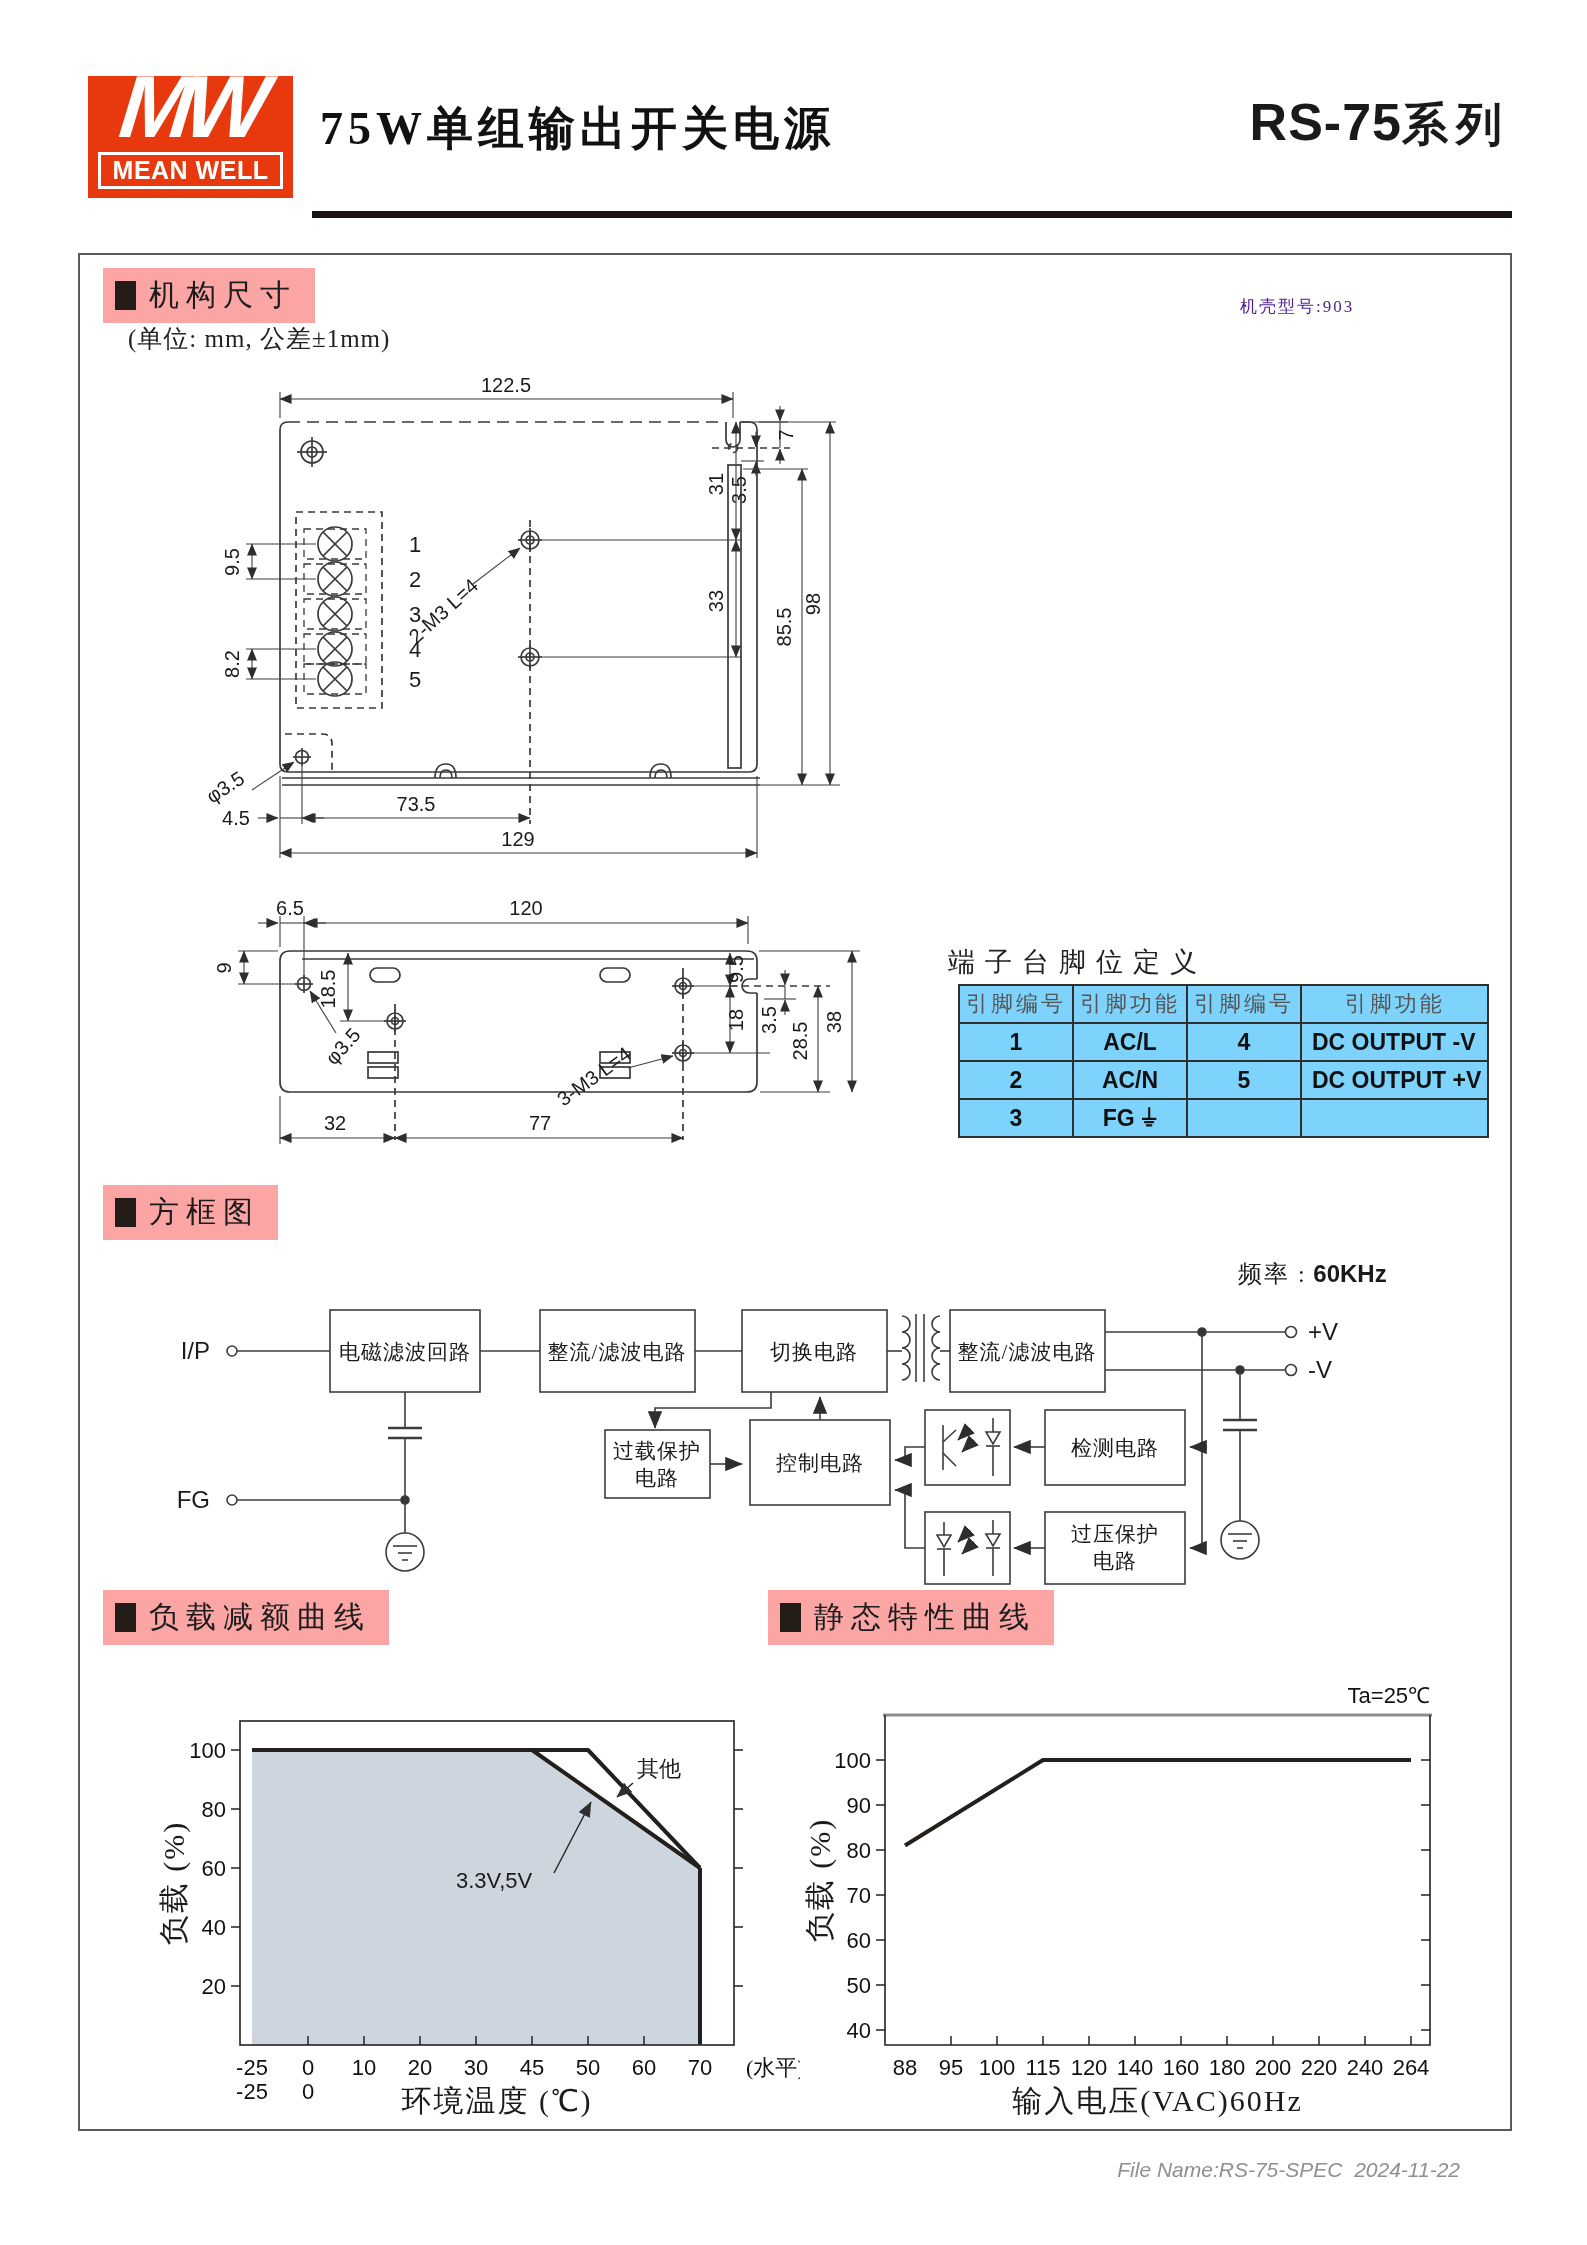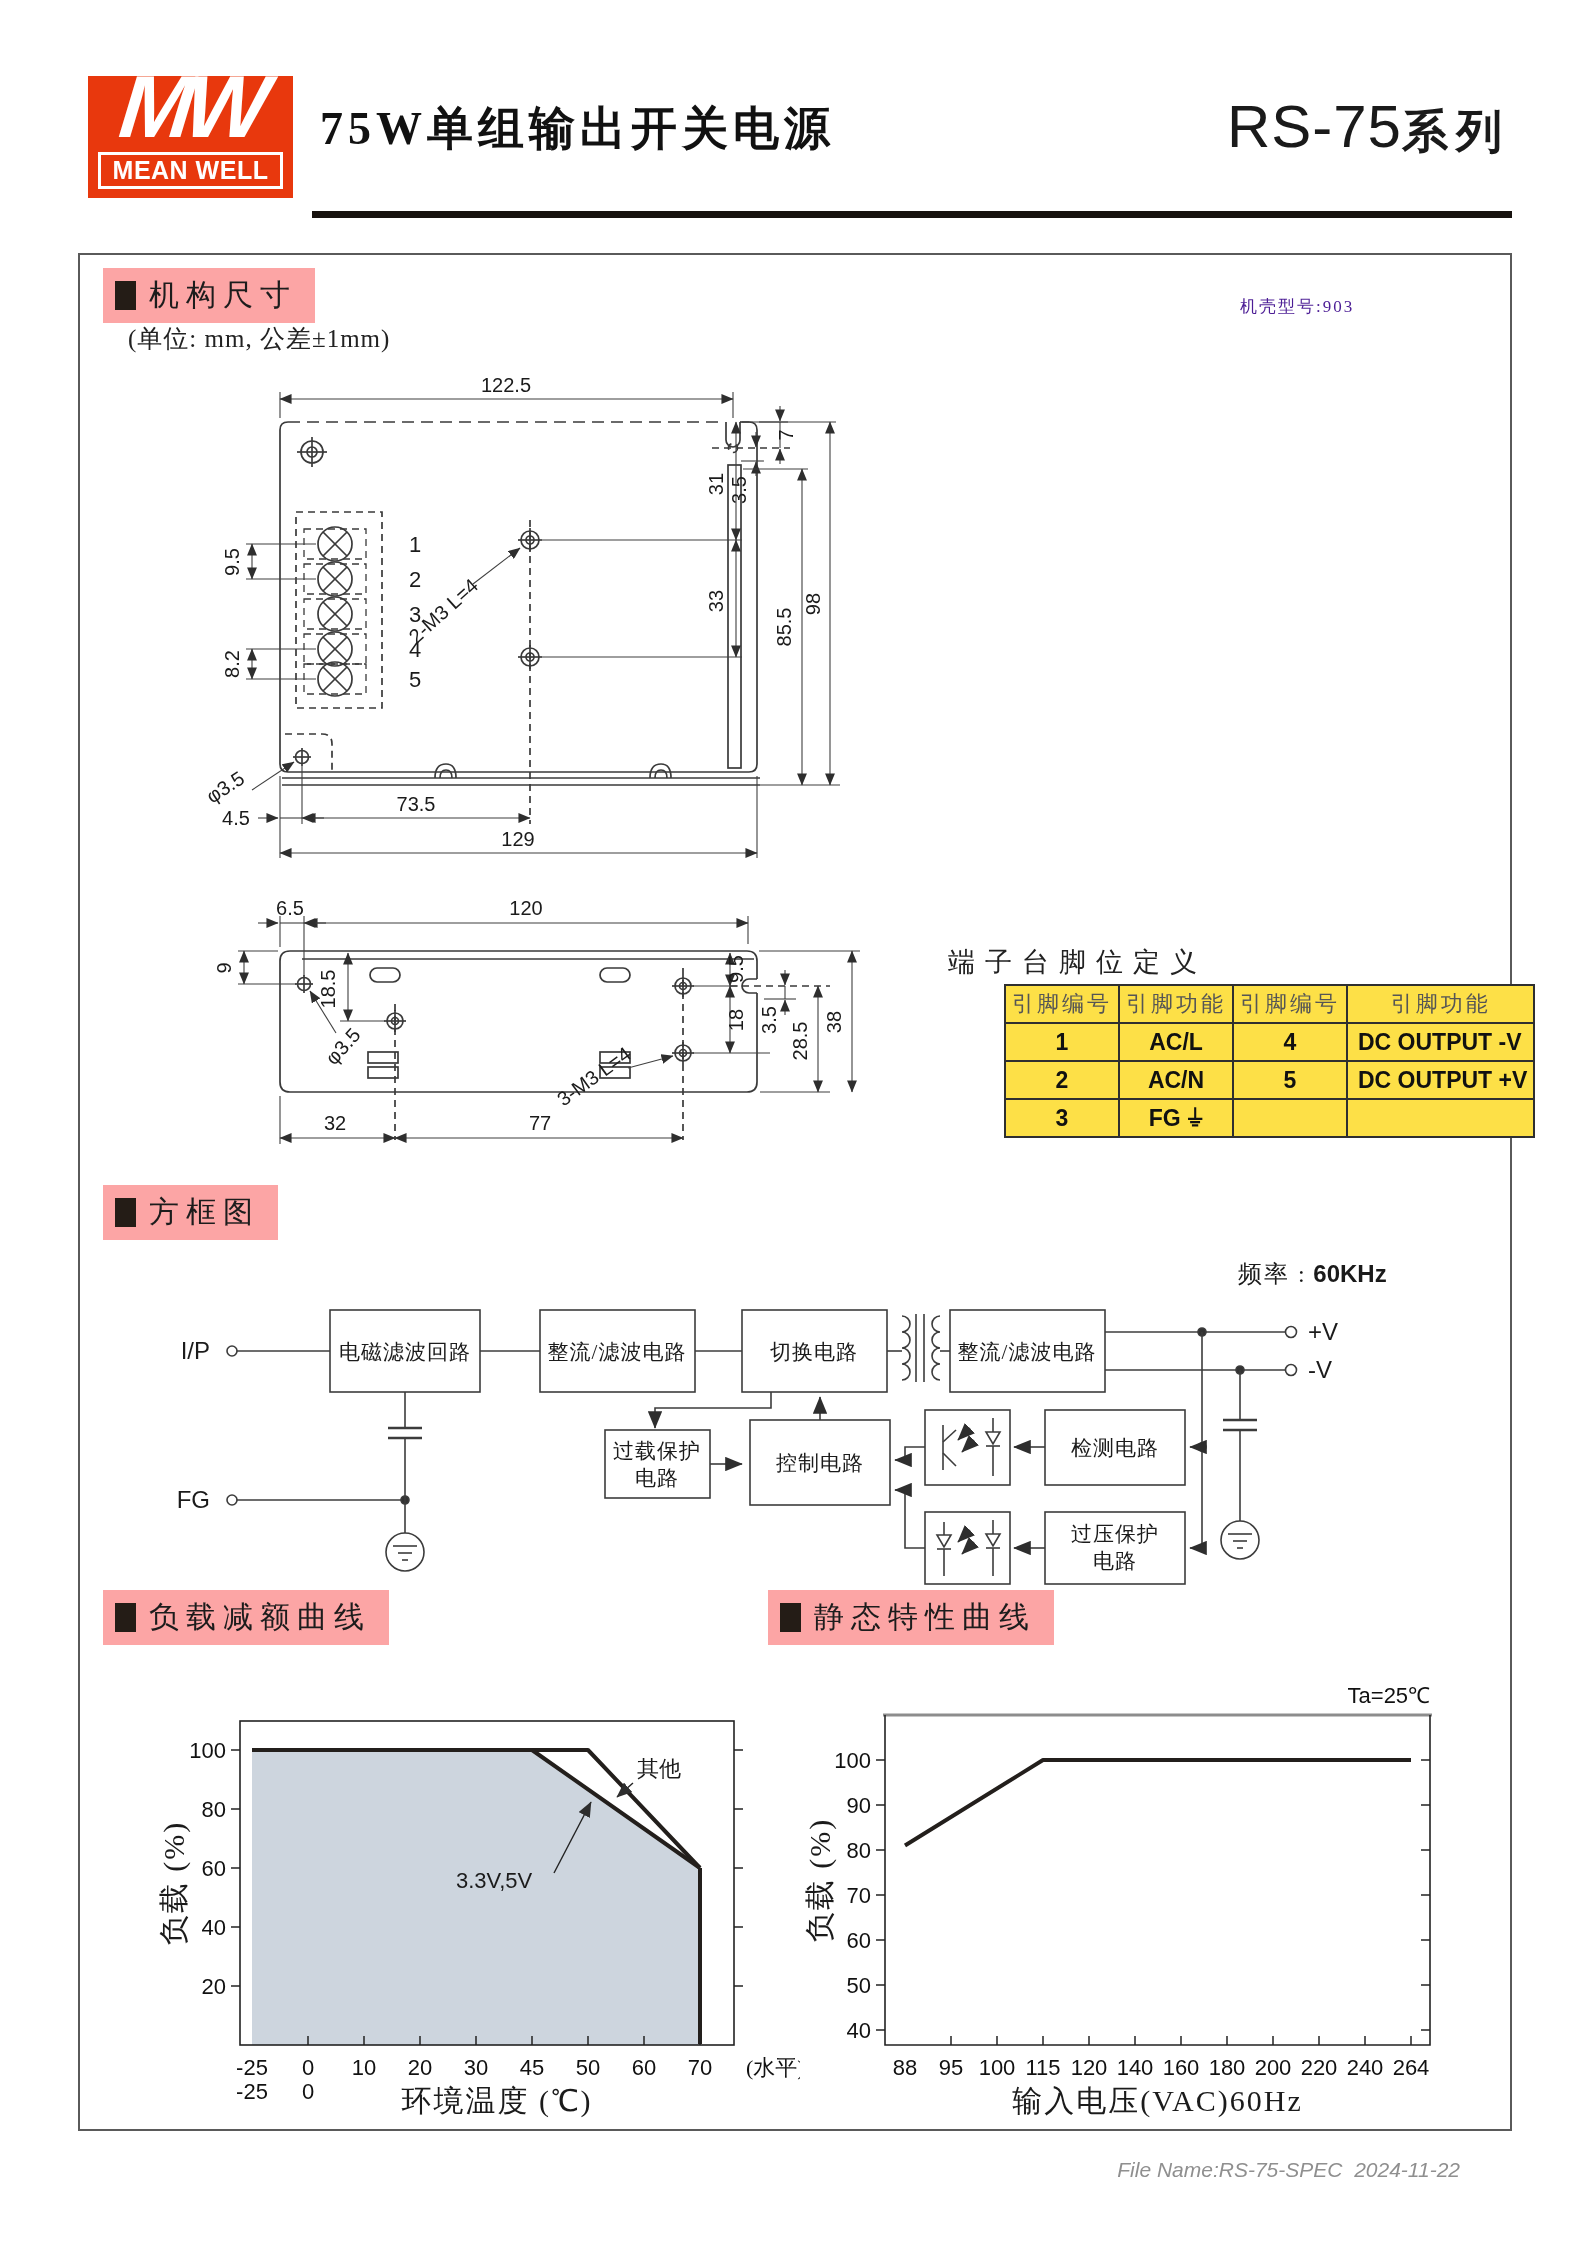--- a/index.html
+++ b/index.html
@@ -8,35 +8,35 @@
   .page { position:absolute; inset:0; background:#ffffff; overflow:hidden; }
   .abs { position:absolute; }
   .cjk { font-family:"Liberation Serif",serif; }
 
   
   .logo { left:88px; top:76px; width:205px; height:122px; background:#e8380d; display:flex; flex-direction:column; justify-content:flex-end; }
   .logo-mw { color:#fff; font-family:"Liberation Sans",sans-serif; font-style:italic; font-weight:bold; font-size:88px; line-height:0.92; text-align:center; letter-spacing:-8px; transform:skew(-6deg); }
   .logo-brand { border:3px solid #fff; margin:4px 10px 9px 10px; color:#fff; font-weight:bold; font-size:25px; line-height:1.25; text-align:center; letter-spacing:0.5px; }
   .doc-title { left:320px; top:98px; font-size:46px; font-weight:bold; letter-spacing:5px; color:#111; }
   .series { right:77px; top:92px; text-align:right; white-space:nowrap; }
-  .series-code { font-size:60px; font-weight:normal; letter-spacing:1px; }
+  .series-code { font-size:52px; font-weight:bold; letter-spacing:1px; }
   .series-suffix { font-size:46px; font-weight:bold; letter-spacing:8px; font-family:"Liberation Serif",serif; }
   .title-rule { left:312px; top:211px; width:1200px; height:7px; background:#17120e; }
 
   .frame { left:78px; top:253px; width:1434px; height:1878px; border:2px solid #5a5a5a; }
 
   .chip { background:#fca5a5; padding:7px 18px 7px 12px; display:flex; align-items:center; gap:13px; }
   .chip .sq { width:21px; height:29px; background:#241c16; flex:0 0 auto; }
   .chip .lbl { font-size:30px; letter-spacing:7px; color:#1c1c1c; }
 
   .unit-note { left:128px; top:322px; font-size:25px; letter-spacing:1px; color:#222; }
   .case-note { left:1240px; top:295px; font-size:17px; letter-spacing:2px; color:#4c1d95; }
 
   .pin-title { left:948px; top:944px; font-size:27px; letter-spacing:10px; color:#222; }
-  table.pin { left:958px; top:984px; border-collapse:collapse; background:#fde047;margin-left:46px; }
+  table.pin { left:958px; top:984px; border-collapse:collapse; background:#7dd3fc; }
   table.pin th { border:2px solid #2f2f2f; font-family:"Liberation Serif",serif; font-weight:normal; color:#555; font-size:22px; letter-spacing:3px; padding:3px 6px; height:36px; }
   table.pin td { border:2px solid #2f2f2f; font-size:23px; font-weight:bold; text-align:center; height:38px; padding:2px 6px; color:#111; }
   table.pin td.c3 { text-align:left; padding-left:10px; min-width:168px; }
   table.pin th.h0 { min-width:100px; } table.pin th.h1 { min-width:94px; }
   table.pin th.h2 { min-width:108px; } table.pin th.h3 { min-width:168px; }
 
   .freq { left:1238px; top:1258px; font-size:24px; white-space:nowrap; }
   .freq .fl { font-family:"Liberation Serif",serif; letter-spacing:2px; }
   .freq .fv { font-weight:bold;text-align:center; }
 

